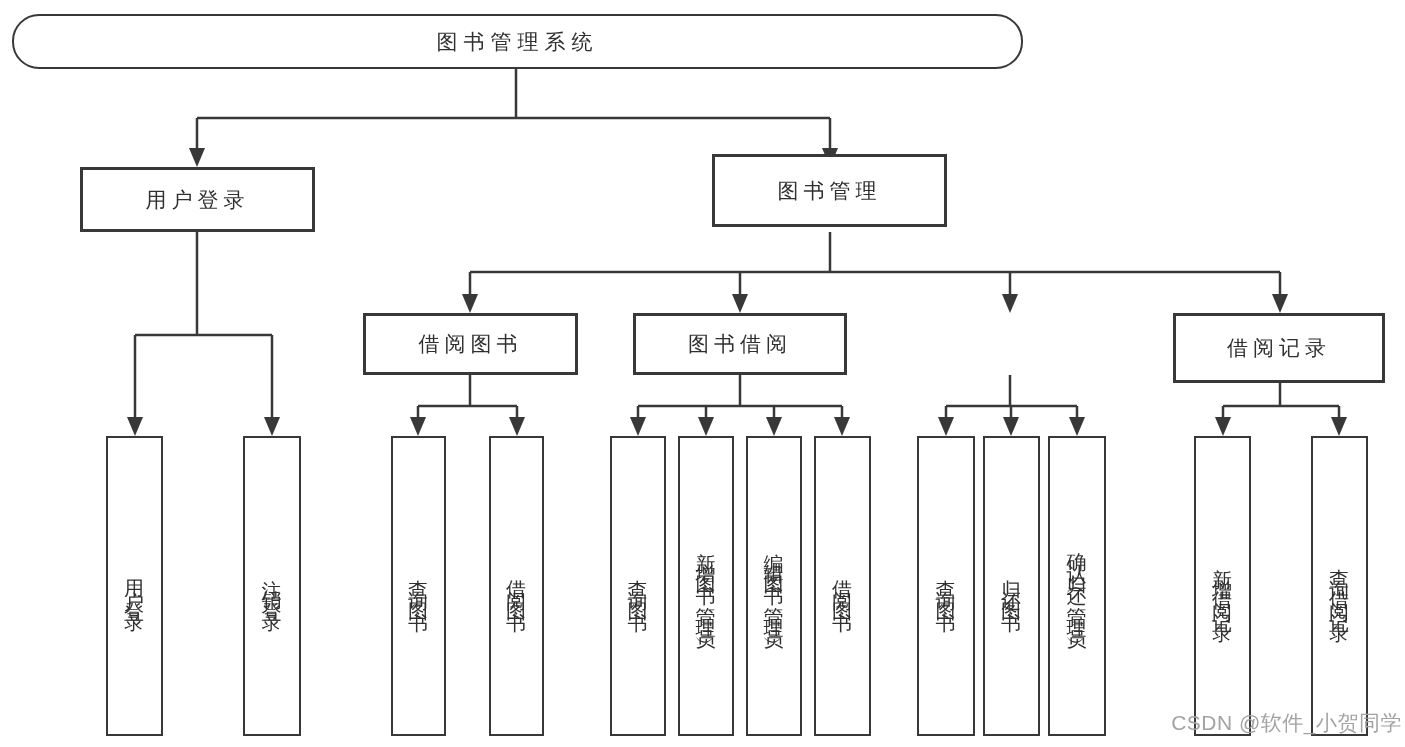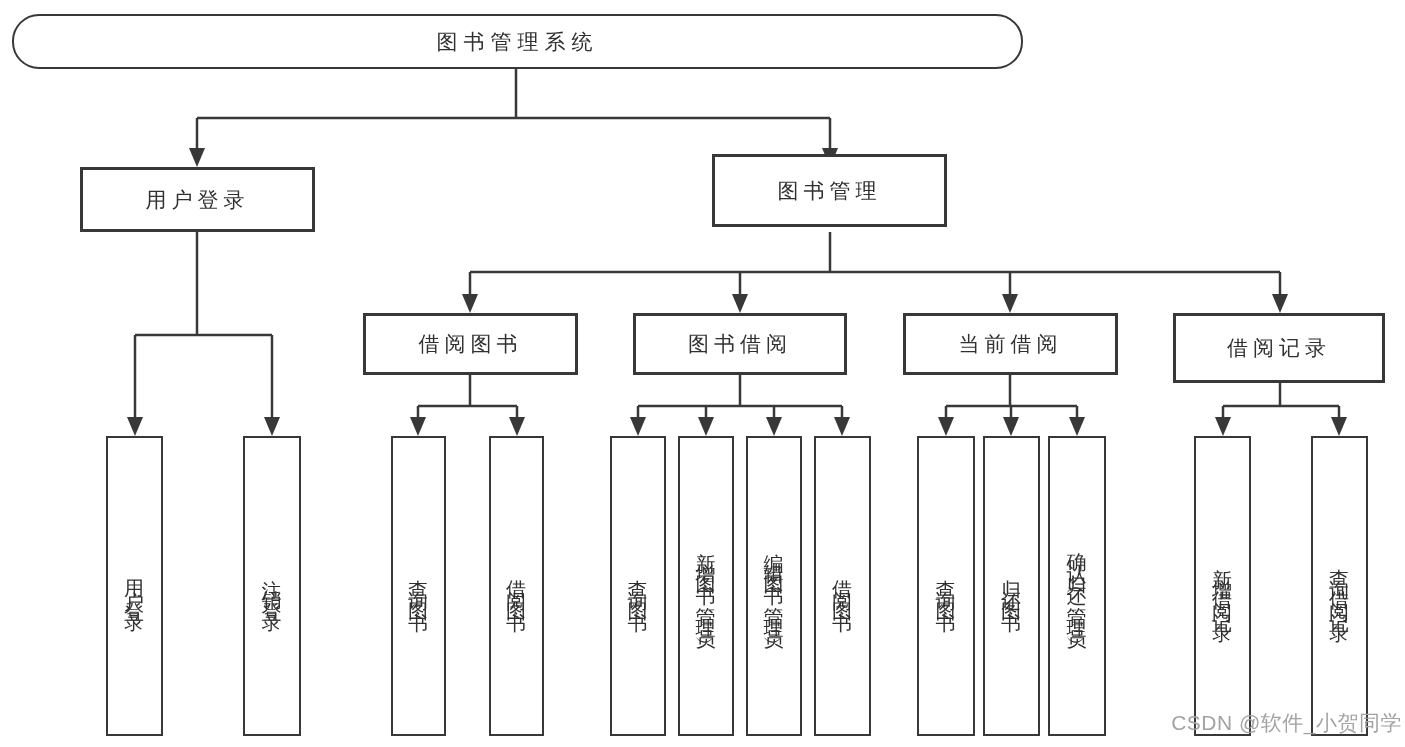--- a/index.html
+++ b/index.html
@@ -99,23 +99,20 @@
   <div class="node h" style="left:712px;top:154px;width:235px;height:73px">
     <span>图书管理</span>
   </div>
 
   <div class="node h" style="left:363px;top:313px;width:215px;height:62px">
     <span>借阅图书</span>
   </div>
   <div class="node h" style="left:633px;top:313px;width:214px;height:62px">
     <span>图书借阅</span>
   </div>
-  <div class="node h" style="left:903px;top:313px;width:215px;height:62px">
-    <span>当前借阅</span>
-  </div>
   <div class="node h" style="left:1173px;top:313px;width:212px;height:70px">
     <span>借阅记录</span>
   </div>
 
   <div class="node leaf" style="left:106px;top:436px;width:57px;height:300px">
     <span class="vtext">用户登录</span>
   </div>
   <div class="node leaf" style="left:243px;top:436px;width:58px;height:300px">
     <span class="vtext">注销登录</span>
   </div>

